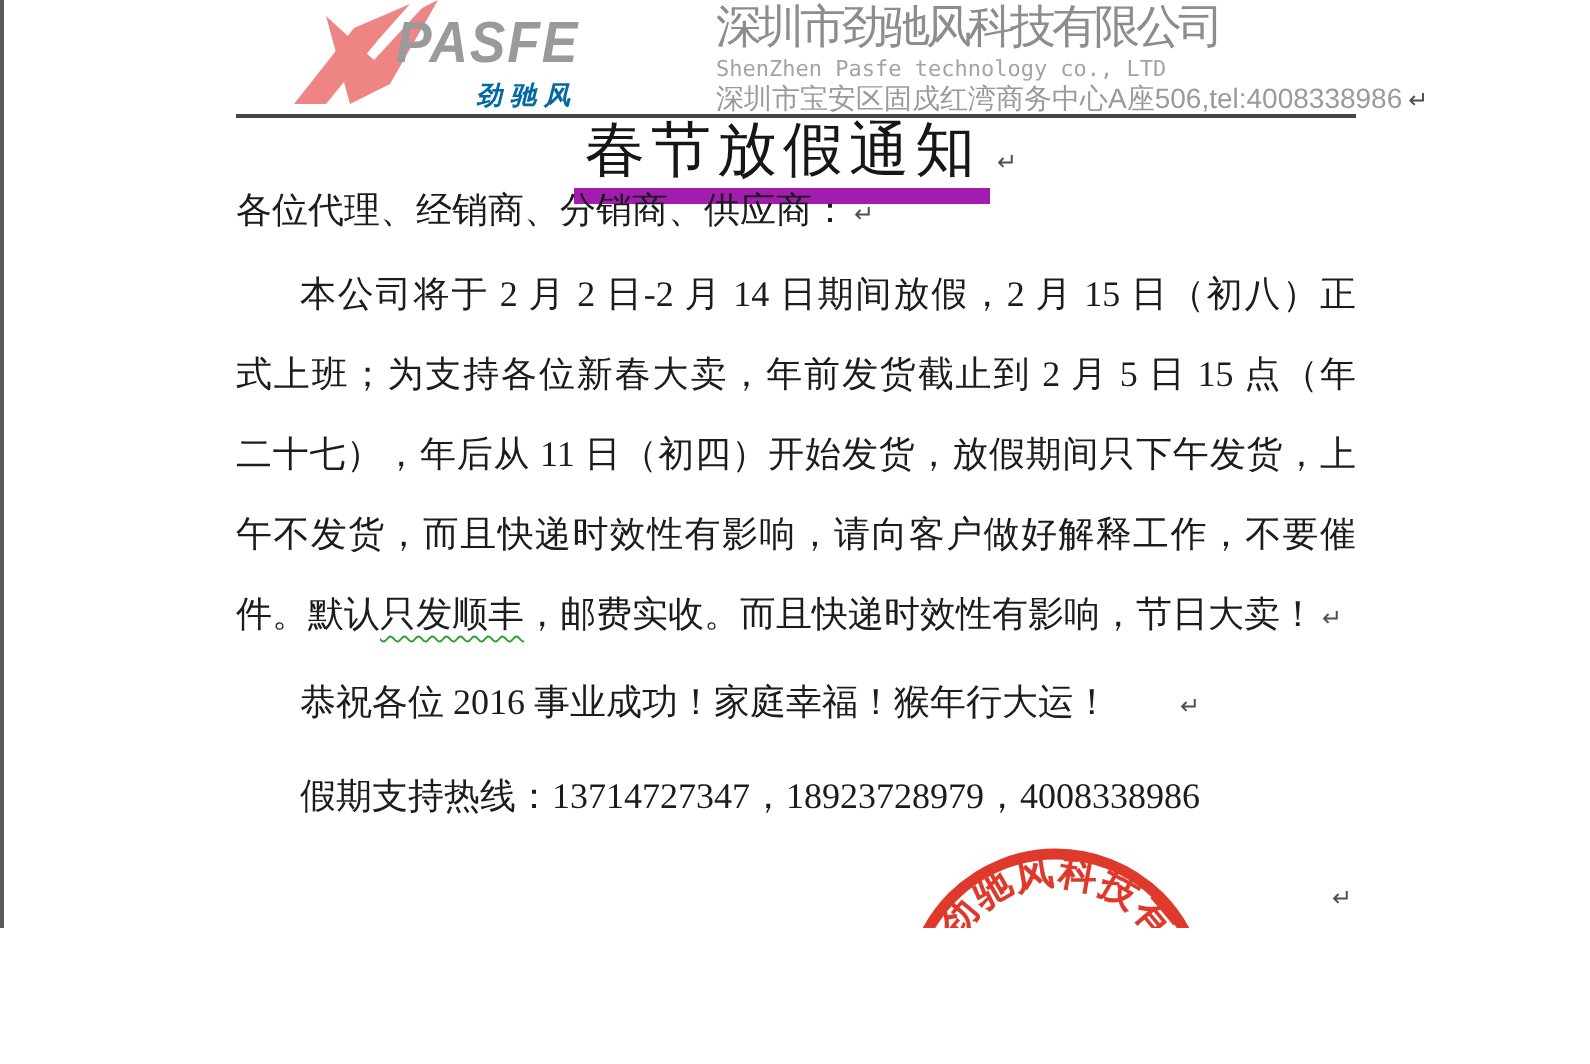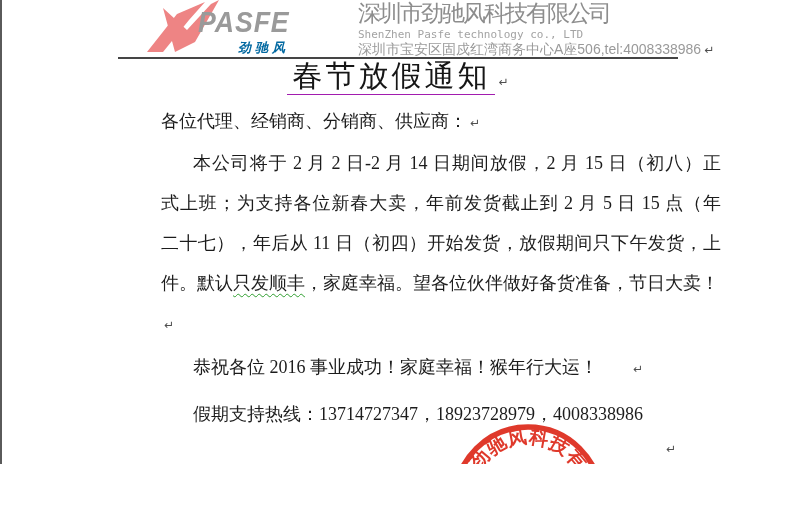--- a/index.html
+++ b/index.html
@@ -34,25 +34,25 @@
   .company-addr{
     font-family:"Liberation Sans","DejaVu Sans",sans-serif;
     font-size:14px;line-height:15px;color:#9a9a9a;white-space:nowrap;
   }
   .header-rule{position:absolute;left:118px;top:57px;width:560px;height:2px;background:#454545;}
 
   
   .title-wrap{position:absolute;left:118px;top:59px;width:560px;text-align:center;}
   .title-text{
     display:inline-block;font-size:30px;line-height:34px;letter-spacing:3px;
-    color:#161616;border-bottom:1px solid #a21caf;padding:0 5px 1px 5px;
+    color:#161616;border-bottom:8px solid #a21caf;padding:0 5px 1px 5px;
   }
 
   
-  .body-block{position:absolute;left:118px;top:101px;width:560px;font-size:18px;color:#1c1c1c;margin-left:43px;}
+  .body-block{position:absolute;left:118px;top:85px;width:560px;font-size:18px;color:#1c1c1c;}
   .line{line-height:40px;}
   .j{text-align:justify;text-align-last:justify;}
   .indent{text-indent:32px;}
   .tall{line-height:45px;}
   .squiggle{
     text-decoration:underline wavy #2f9e2f;
     text-decoration-thickness:1px;text-underline-offset:4px;text-align:center;
   }
 
   .pilcrow{
@@ -92,22 +92,23 @@
   <div class="title-wrap">
     <span class="title-text">春节放假通知</span><span class="pilcrow">↵</span>
   </div>
 
   <div class="body-block">
     <div class="line"><span>各位代理、经销商、分销商、供应商：</span><span class="pilcrow">↵</span></div>
 
     <div class="line j indent">本公司将于 2 月 2 日-2 月 14 日期间放假，2 月 15 日（初八）正</div>
     <div class="line j">式上班；为支持各位新春大卖，年前发货截止到 2 月 5 日 15 点（年</div>
     <div class="line j">二十七），年后从 11 日（初四）开始发货，放假期间只下午发货，上</div>
+    <div class="line j">午不发货，而且快递时效性有影响，请向客户做好解释工作，不要催</div>
 
-    <div class="line"><span>件。默认</span><span class="squiggle">只发顺丰</span><span>，家庭幸福。望各位伙伴做好备货准备，节日大卖！</span><span class="pilcrow">↵</span></div>
+    <div class="line"><span>件。默认</span><span class="squiggle">只发顺丰</span><span>，邮费实收。而且快递时效性有影响，节日大卖！</span><span class="pilcrow">↵</span></div>
 
     <div class="line tall indent"><span>恭祝各位 2016 事业成功！家庭幸福！猴年行大运！</span><span class="pilcrow">↵</span></div>
 
     <div class="line tall indent"><span>假期支持热线：13714727347，18923728979，4008338986</span></div>
   </div>
 
   <span class="pilcrow pilcrow-float">↵</span>
 
   <svg class="stamp" viewBox="0 0 172 172">
     <circle cx="86" cy="86" r="73" fill="none" stroke-width="5.5" stroke="#dd2b1c"></circle>

